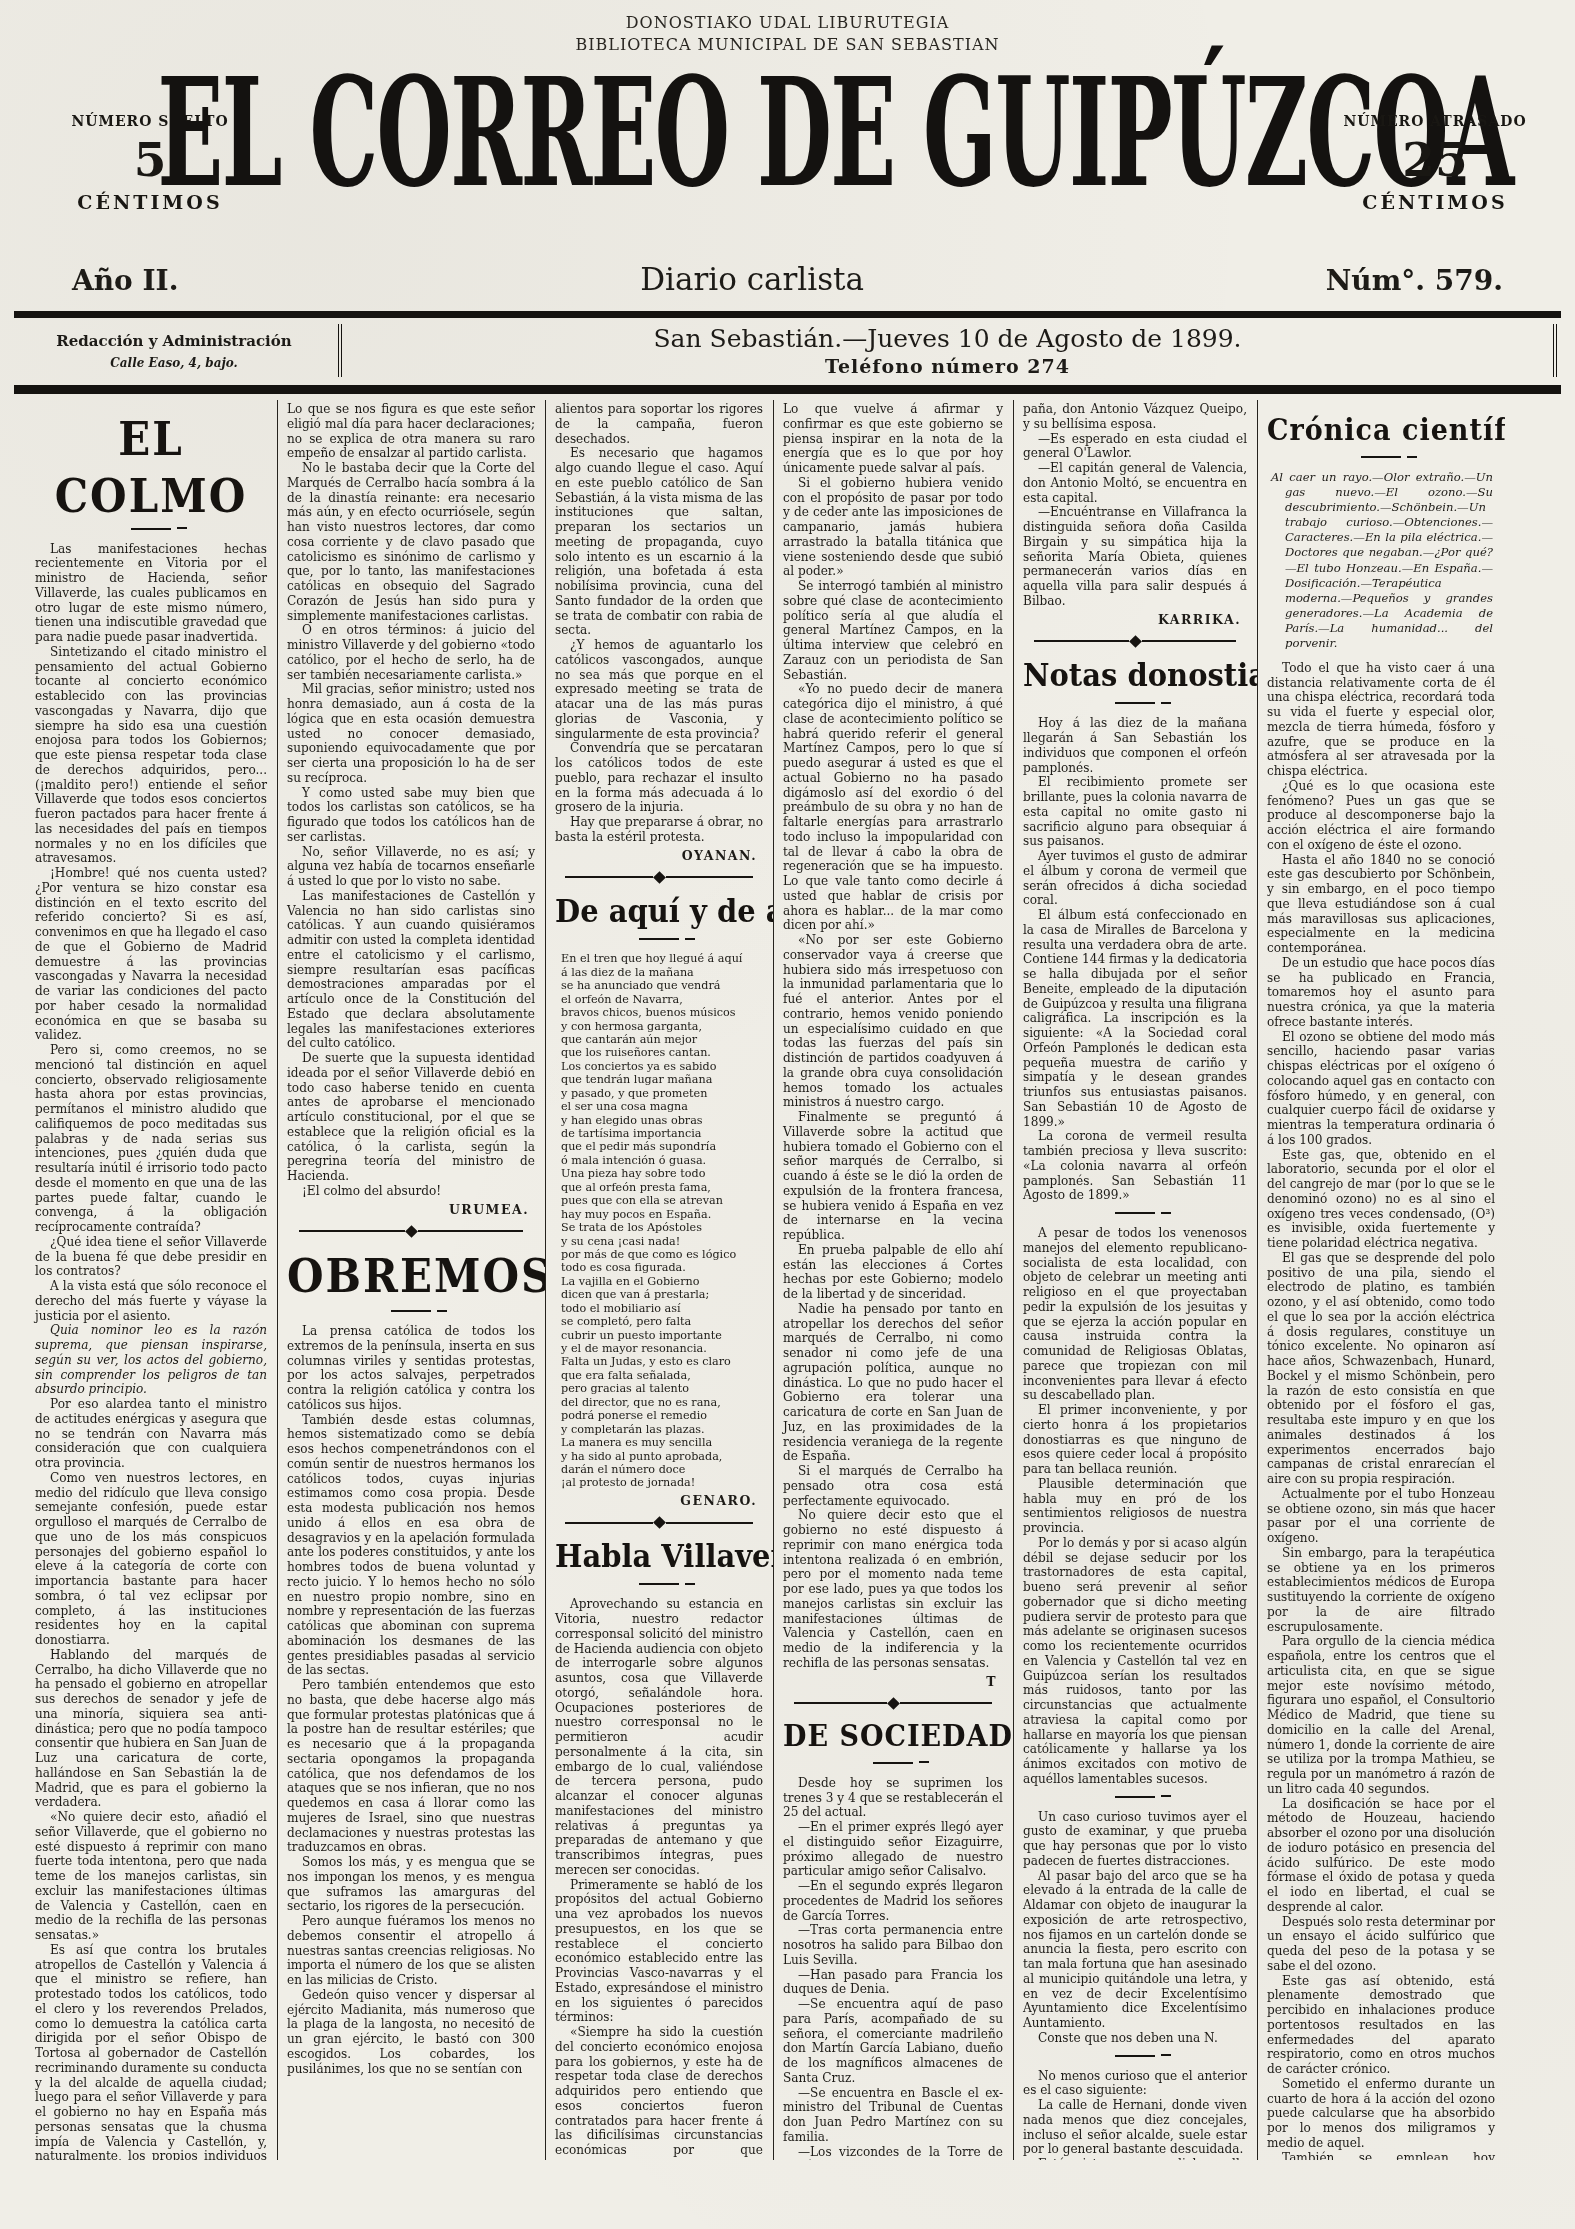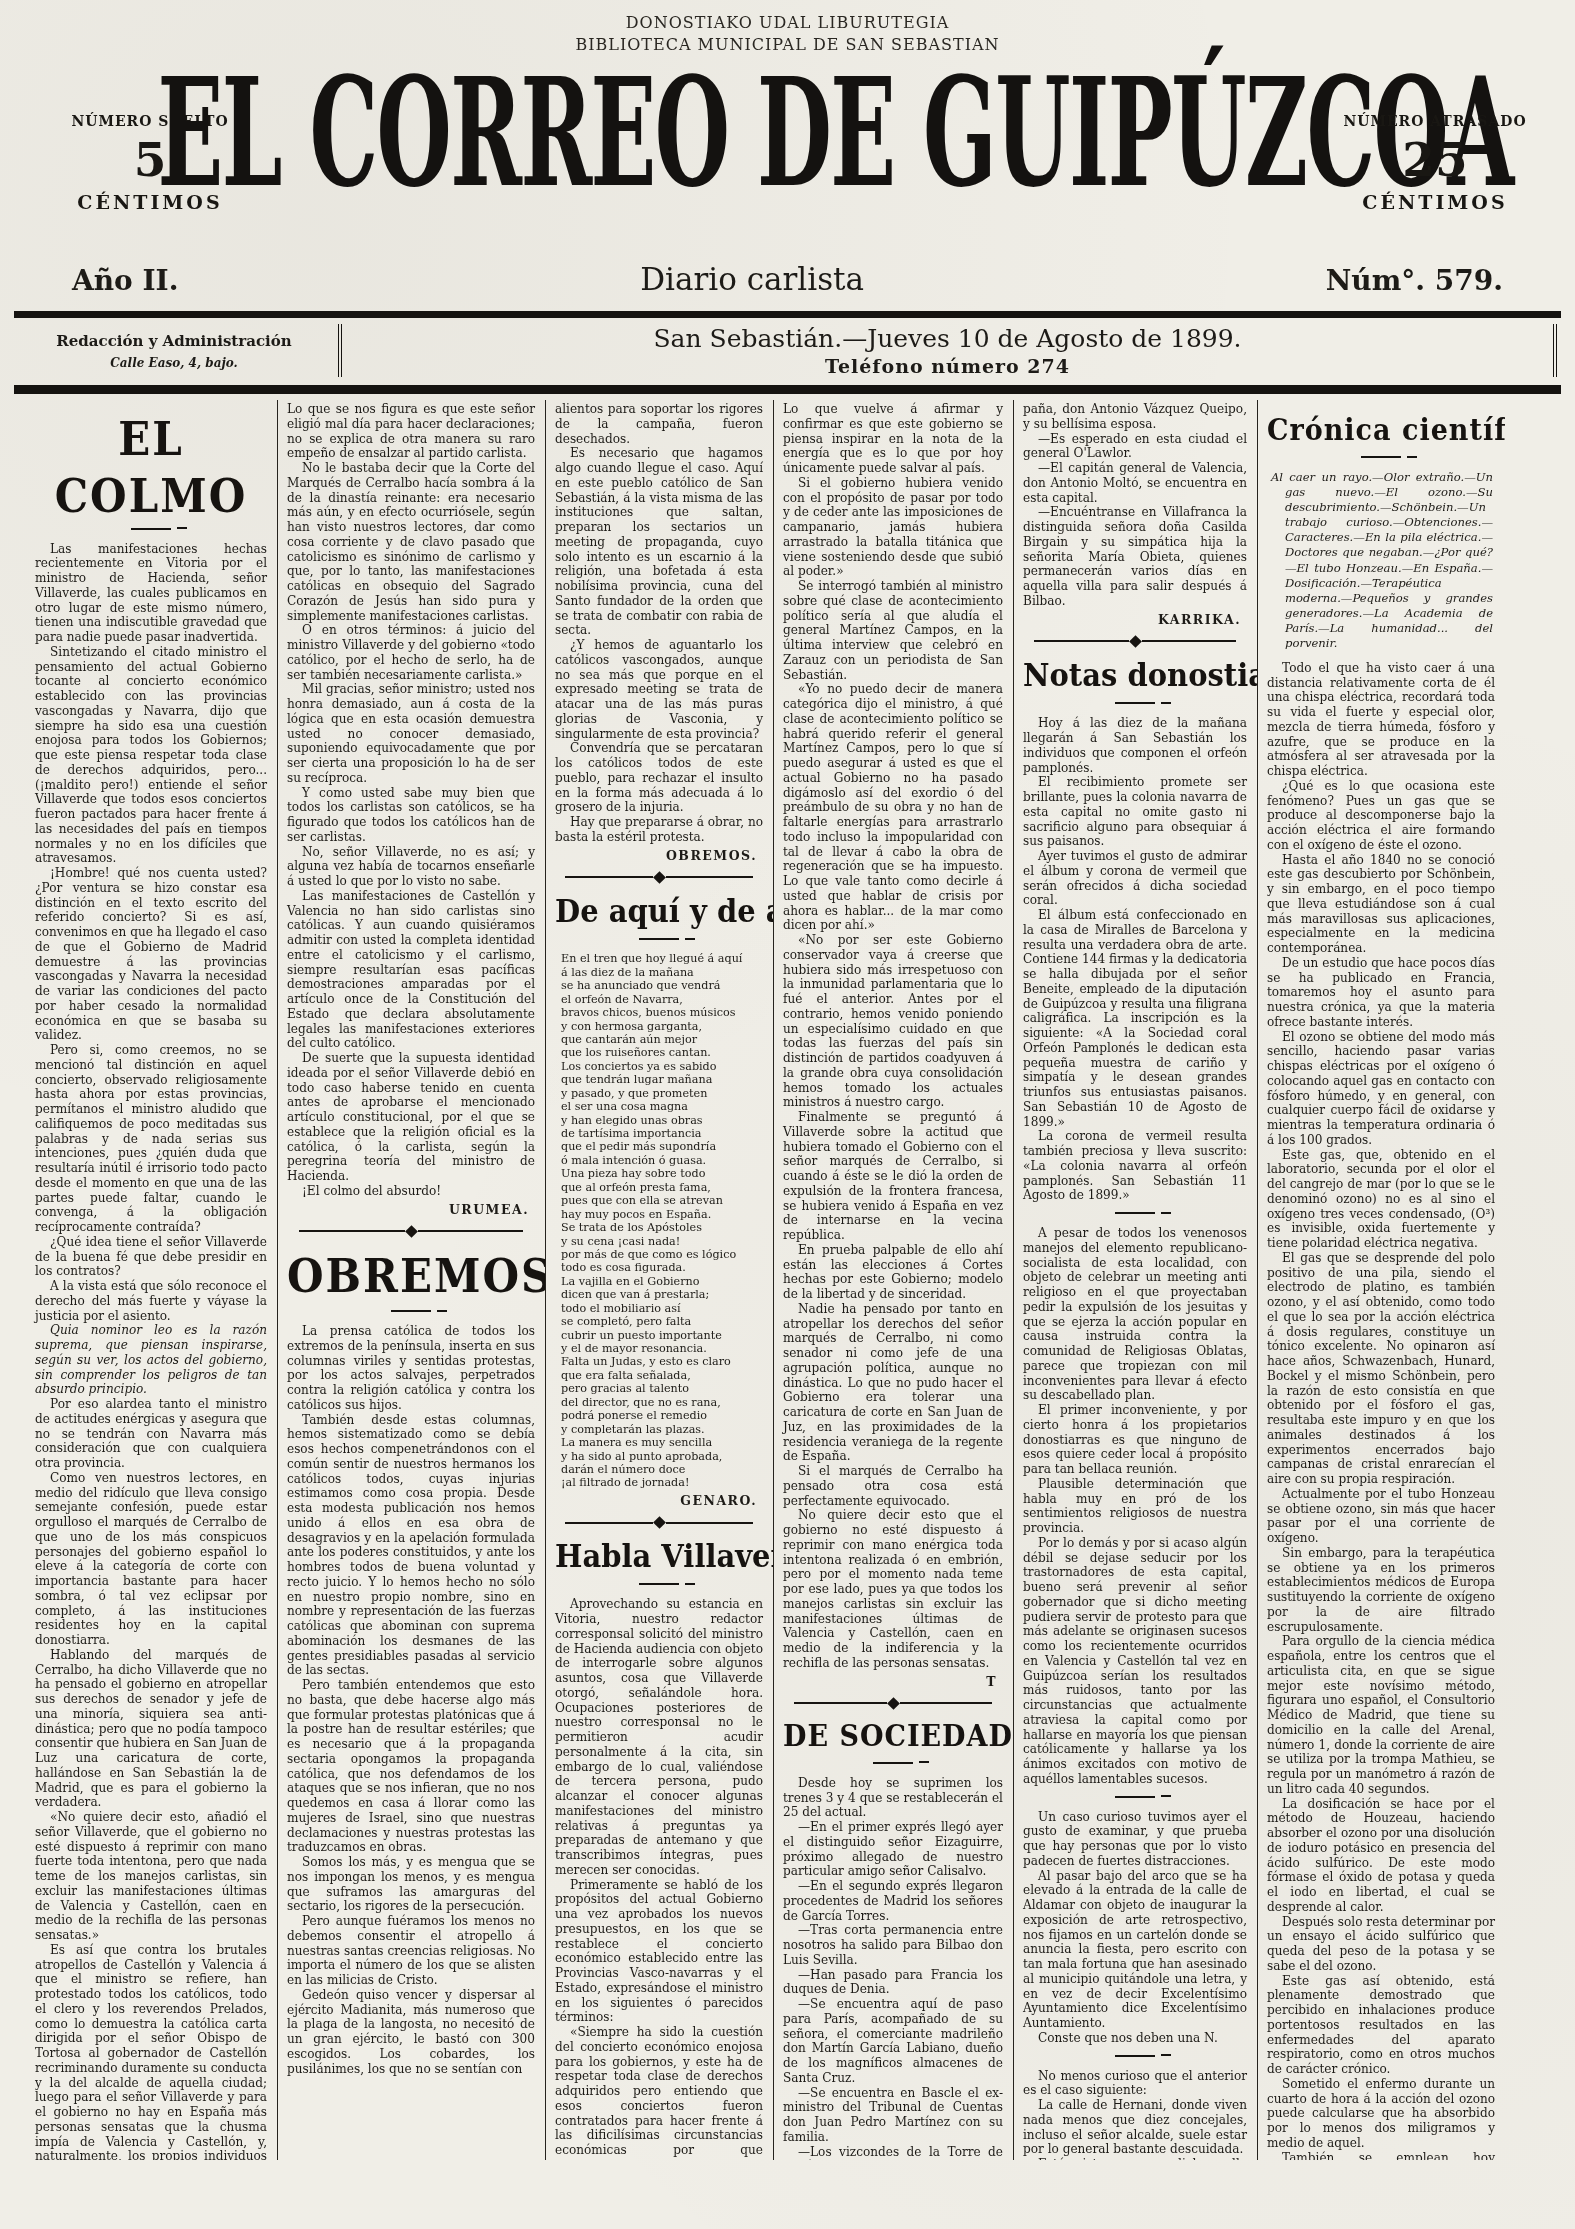--- a/index.html
+++ b/index.html
@@ -155,21 +155,21 @@
         <p class="para">Somos los más, y es mengua que se nos impongan los menos, y es mengua que suframos las amarguras del sectario, los rigores de la persecución.</p>
         <p class="para">Pero aunque fuéramos los menos no debemos consentir el atropello á nuestras santas creencias religiosas. No importa el número de los que se alisten en las milicias de Cristo.</p>
         <p class="para">Gedeón quiso vencer y dispersar al ejército Madianita, más numeroso que la plaga de la langosta, no necesitó de un gran ejército, le bastó con 300 escogidos. Los cobardes, los pusilánimes, los que no se sentían con</p>
       </section>
       <section class="col c3">
         <p class="para cont">alientos para soportar los rigores de la campaña, fueron desechados.</p>
         <p class="para">Es necesario que hagamos algo cuando llegue el caso. Aquí en este pueblo católico de San Sebastián, á la vista misma de las instituciones que saltan, preparan los sectarios un meeting de propaganda, cuyo solo intento es un escarnio á la religión, una bofetada á esta nobilísima provincia, cuna del Santo fundador de la orden que se trata de combatir con rabia de secta.</p>
         <p class="para">¿Y hemos de aguantarlo los católicos vascongados, aunque no sea más que porque en el expresado meeting se trata de atacar una de las más puras glorias de Vasconia, y singularmente de esta provincia?</p>
         <p class="para">Convendría que se percataran los católicos todos de este pueblo, para rechazar el insulto en la forma más adecuada á lo grosero de la injuria.</p>
         <p class="para">Hay que prepararse á obrar, no basta la estéril protesta.</p>
-        <p class="sig">OBREMOS.</p>
+        <p class="sig">OYANAN.</p>
         <div class="divider">
           <span class="dv-line"></span>
           <span class="dv-diamond"></span>
           <span class="dv-line"></span>
         </div>
         <h2 class="head head-lg">De aquí y de allá</h2>
         <div class="dash"></div>
         <div class="verse">
           <div class="vline">En el tren que hoy llegué á aquí</div>
           <div class="vline">á las diez de la mañana</div>
@@ -203,21 +203,21 @@
           <div class="vline">y el de mayor resonancia.</div>
           <div class="vline">Falta un Judas, y esto es claro</div>
           <div class="vline">que era falta señalada,</div>
           <div class="vline">pero gracias al talento</div>
           <div class="vline">del director, que no es rana,</div>
           <div class="vline">podrá ponerse el remedio</div>
           <div class="vline">y completarán las plazas.</div>
           <div class="vline">La manera es muy sencilla</div>
           <div class="vline">y ha sido al punto aprobada,</div>
           <div class="vline">darán el número doce</div>
-          <div class="vline">¡al filtrado de jornada!</div>
+          <div class="vline">¡al protesto de jornada!</div>
         </div>
         <p class="sig">GENARO.</p>
         <div class="divider">
           <span class="dv-line"></span>
           <span class="dv-diamond"></span>
           <span class="dv-line"></span>
         </div>
         <h2 class="head head-lg">Habla Villaverde</h2>
         <div class="dash"></div>
         <p class="para">Aprovechando su estancia en Vitoria, nuestro redactor corresponsal solicitó del ministro de Hacienda audiencia con objeto de interrogarle sobre algunos asuntos, cosa que Villaverde otorgó, señalándole hora. Ocupaciones posteriores de nuestro corresponsal no le permitieron acudir personalmente á la cita, sin embargo de lo cual, valiéndose de tercera persona, pudo alcanzar el conocer algunas manifestaciones del ministro relativas á preguntas ya preparadas de antemano y que transcribimos íntegras, pues merecen ser conocidas.</p>

